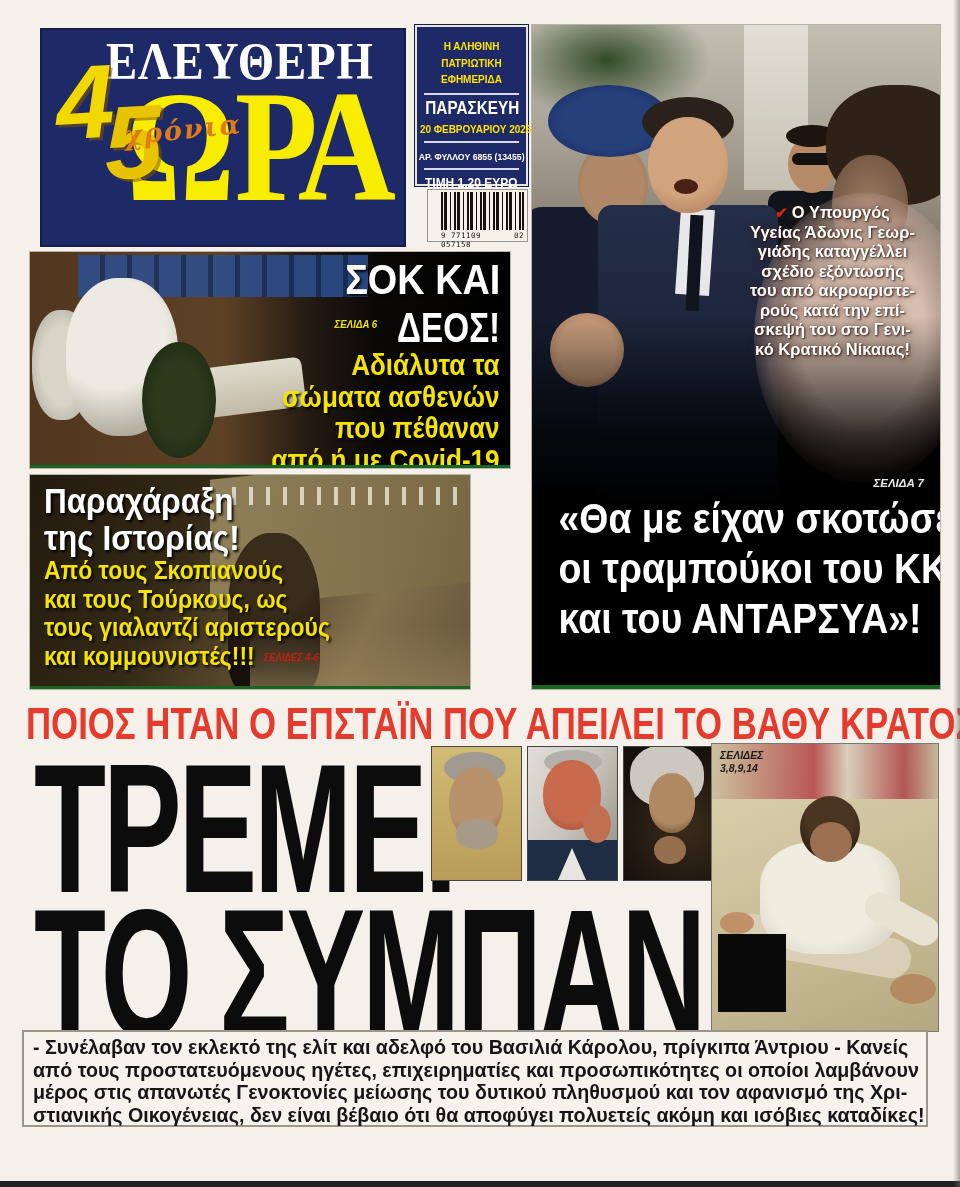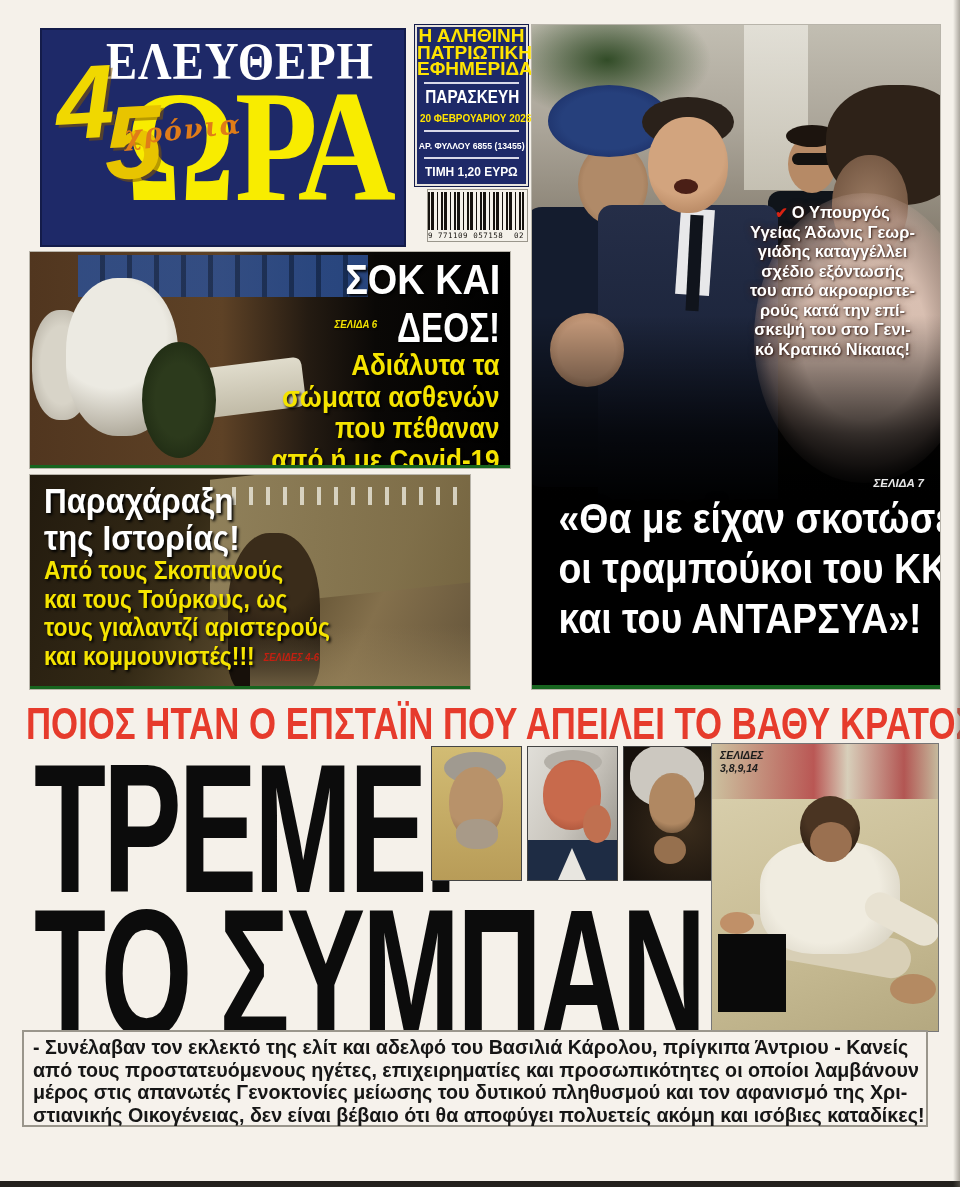--- a/index.html
+++ b/index.html
@@ -20,33 +20,33 @@
                line-height:1;color:#f0d800;text-shadow:3px 3px 0 rgba(130,85,0,.55);z-index:3;}
   .anniv-4{left:16px;top:22px;transform:rotate(-3deg);}
   .anniv-5{left:64px;top:62px;transform:rotate(-3deg);color:#e8c400;}
   .anniv-word{position:absolute;left:84px;top:86px;font-family:"DejaVu Serif",serif;
               font-style:italic;font-weight:bold;font-size:27px;color:#e07c18;
               transform:rotate(-6deg);letter-spacing:2px;z-index:4;}
 
   .info-box{left:415px;top:25px;width:113px;height:161px;background:#1e2968;
             border:2px solid #e8e4dc;box-sizing:border-box;text-align:center;color:#fff;
             box-shadow:0 0 0 1px #141c4a;}
-  .tagline{margin-top:1px;font-weight:bold;font-size:19px;line-height:16.5px;color:#ffe400;}
+  .tagline{margin-top:12px;font-weight:bold;font-size:10px;line-height:16.5px;color:#ffe400;}
   .sep{border:0;border-top:2px solid #d8d8e8;margin:4px 7px 3px 7px;}
   .day{display:inline-block;font-weight:bold;font-size:18px;transform:scaleX(.85);
        transform-origin:center;white-space:nowrap;}
   .date{display:inline-block;font-weight:bold;font-size:10.5px;color:#ffe400;
         transform:scaleX(.95);white-space:nowrap;margin-top:1px;}
   .issue{display:inline-block;font-weight:bold;font-size:9px;transform:scaleX(.97);
          white-space:nowrap;margin-top:1px;}
   .price{display:inline-block;font-weight:bold;font-size:13px;transform:scaleX(.92);
          white-space:nowrap;margin-top:1px;}
 
   .barcode-box{left:427px;top:189px;width:101px;height:53px;background:#f4f1ea;
-               border:1px solid #9a968c;box-sizing:border-box;padding:2px 3px 0 0;}
+               border:1px solid #9a968c;box-sizing:border-box;padding:2px 3px 0 13px;}
   .bars{height:38px;background:
         repeating-linear-gradient(90deg,#15120e 0 2px,transparent 2px 3px,
         #15120e 3px 6px,transparent 6px 9px,#15120e 9px 10px,transparent 10px 13px);}
   .barcode-digits{display:flex;justify-content:space-between;font-family:"DejaVu Sans Mono",monospace;
                   font-size:7.5px;color:#15120e;letter-spacing:.5px;margin-top:1px;}
 
   
   .main-photo{left:532px;top:25px;width:408px;height:660px;overflow:hidden;
               border-bottom:4px solid #17651f;box-shadow:0 0 0 1px #b8b4aa;
               background:linear-gradient(180deg,#c2beb2 0%,#aaa498 16%,#867e70 32%,

